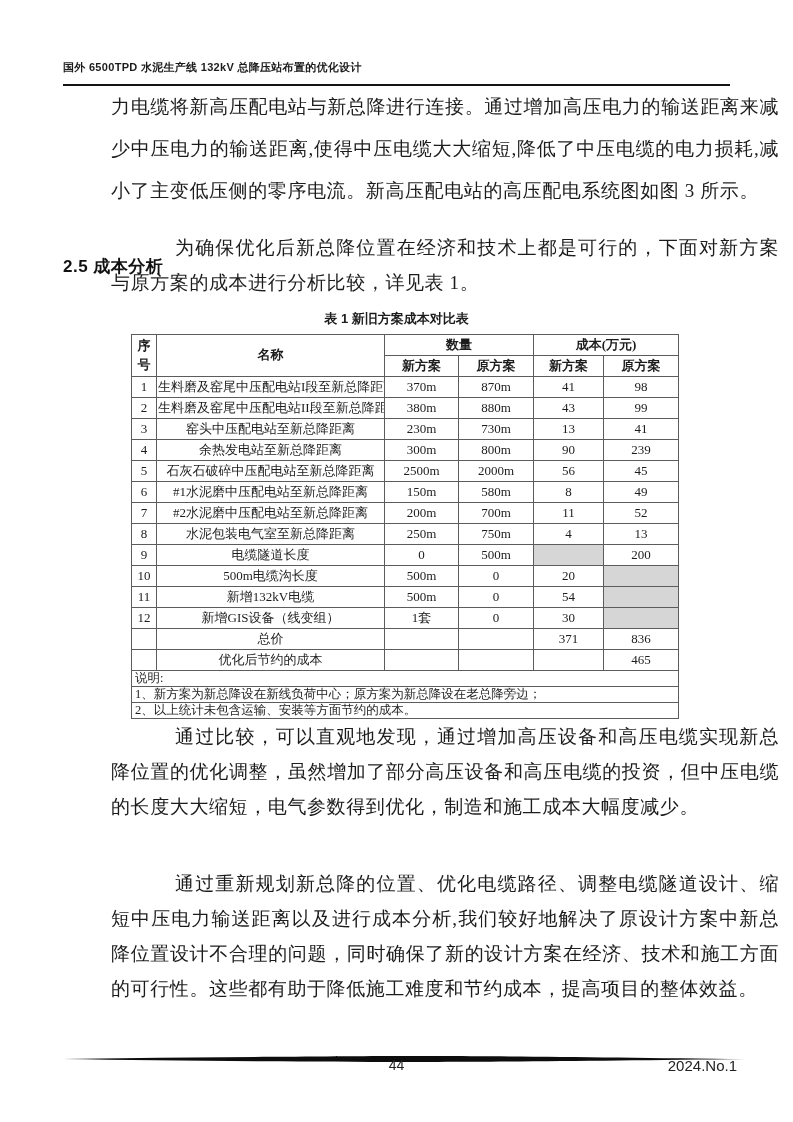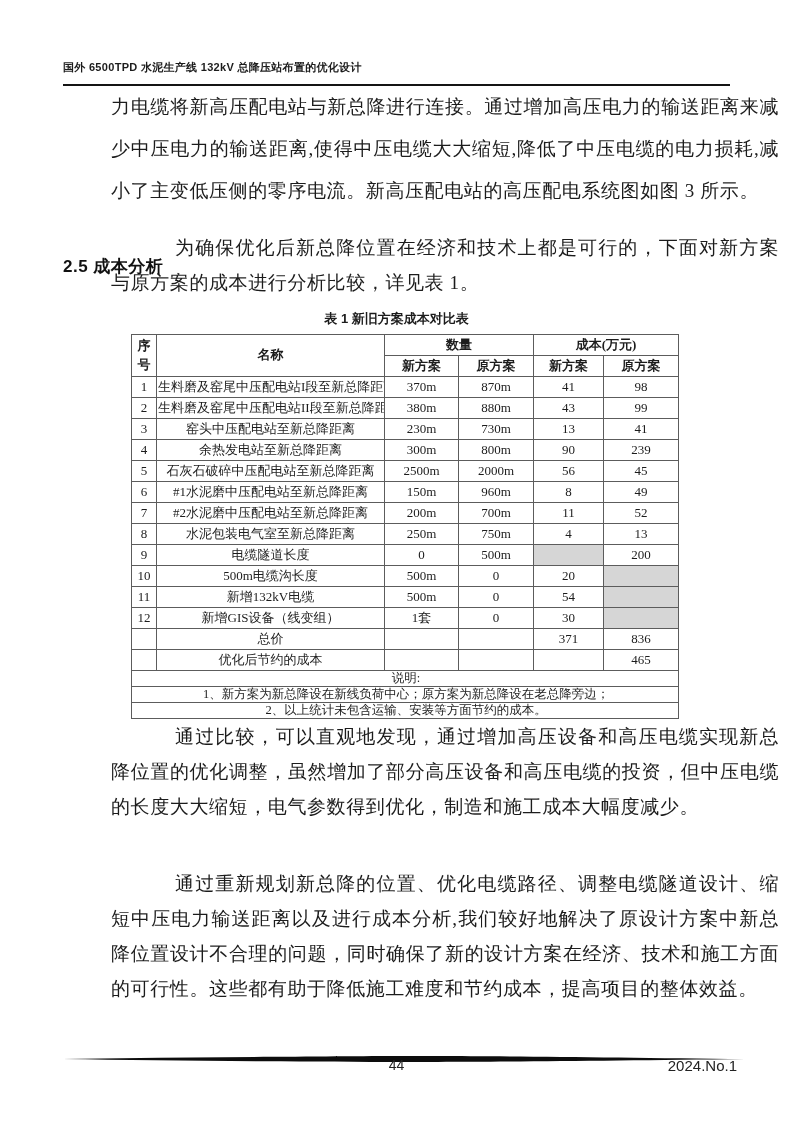--- a/index.html
+++ b/index.html
@@ -75,21 +75,21 @@
     vertical-align: middle;
     overflow: hidden;
     white-space: nowrap;
   }
   .cost-table th { font-weight: bold; }
   .cost-table th.th-seq { word-break: break-all; white-space: normal; line-height: 1.4; }
   .cost-table td.c-name { font-size: 13px; }
   .cost-table td.c-seq, .cost-table td.c-num { font-size: 13px; }
   .cost-table td.gray { background: #d6d6d6; }
   .cost-table td.c-note {
-    text-align: center;
+    text-align: left;
     font-size: 12.5px;
     height: 15px;
     padding-left: 3px;
     white-space: nowrap;
   }
   .footer-rule-wrap {
     position: absolute;
     top: 1049px; left: 63px; width: 682px; height: 8px;
   }
   .footer-page {
@@ -185,21 +185,21 @@
           <td class="c-name">石灰石破碎中压配电站至新总降距离</td>
           <td class="c-num">2500m</td>
           <td class="c-num">2000m</td>
           <td class="c-num">56</td>
           <td class="c-num">45</td>
         </tr>
         <tr>
           <td class="c-seq">6</td>
           <td class="c-name">#1水泥磨中压配电站至新总降距离</td>
           <td class="c-num">150m</td>
-          <td class="c-num">960m</td>
+          <td class="c-num">580m</td>
           <td class="c-num">8</td>
           <td class="c-num">49</td>
         </tr>
         <tr>
           <td class="c-seq">7</td>
           <td class="c-name">#2水泥磨中压配电站至新总降距离</td>
           <td class="c-num">200m</td>
           <td class="c-num">700m</td>
           <td class="c-num">11</td>
           <td class="c-num">52</td>

